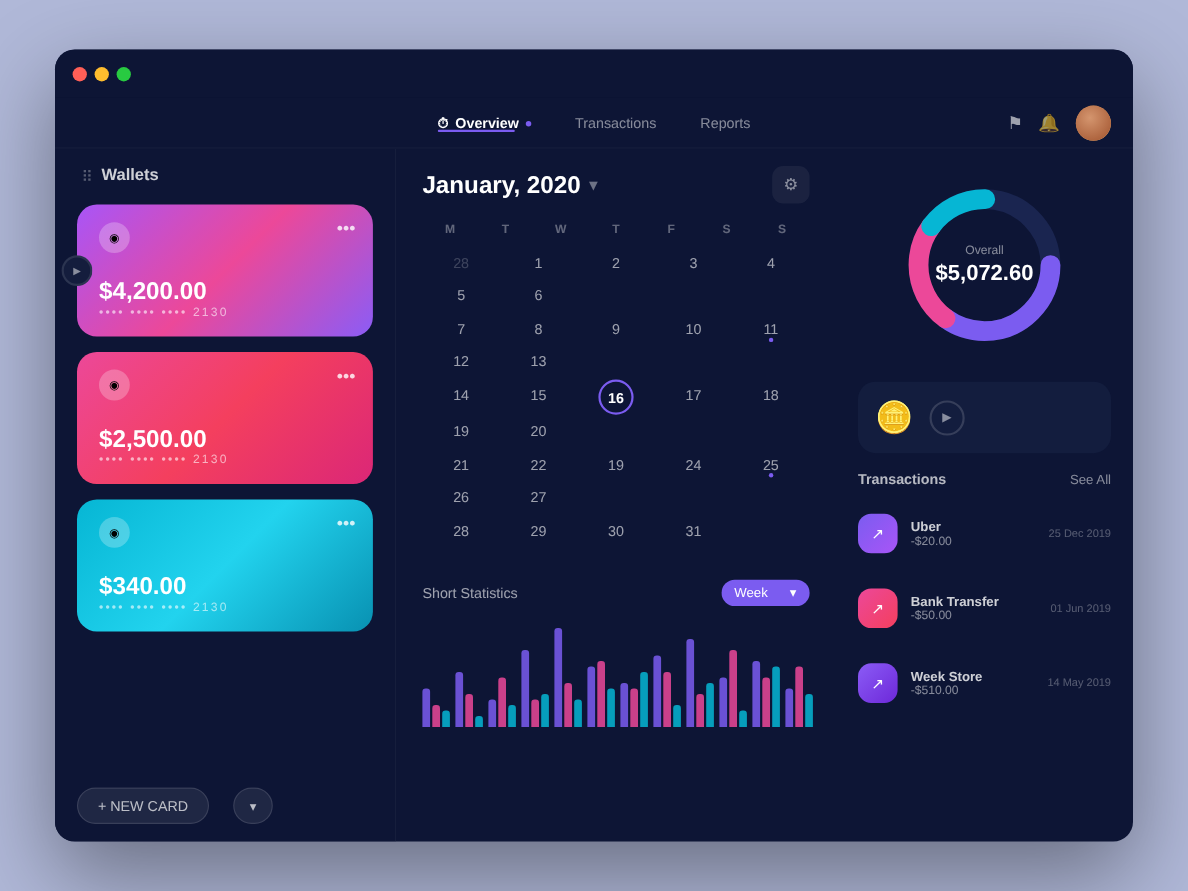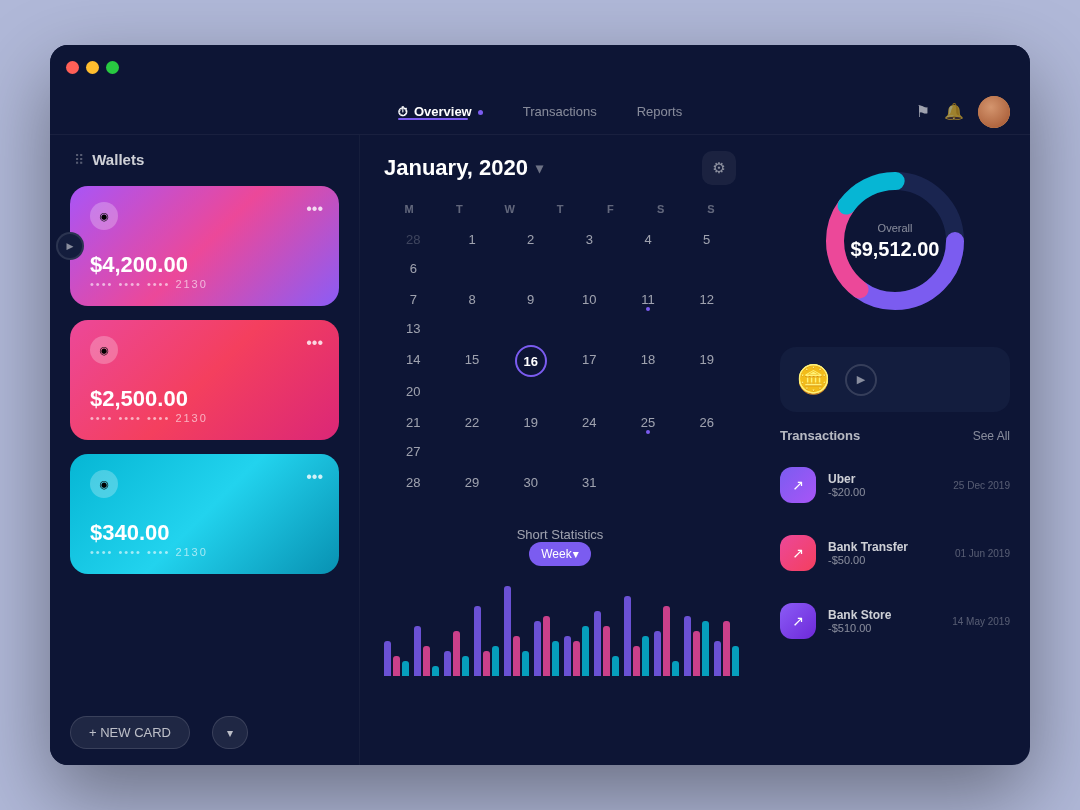--- a/index.html
+++ b/index.html
@@ -260,21 +260,21 @@
     }
     .cal-day-label {
       text-align: center;
       color: rgba(255,255,255,0.35);
       font-size: 11px;
       font-weight: 600;
       padding: 4px 0;
     }
     .cal-week {
       display: grid;
-      grid-template-columns: repeat(6, 1fr);
+      grid-template-columns: repeat(5, 1fr);
       margin-bottom: 2px;
     }
     .cal-cell {
       text-align: center;
       padding: 7px 4px;
       color: rgba(255,255,255,0.6);
       font-size: 13px;
       cursor: pointer;
       border-radius: 50%;
       position: relative;
@@ -298,28 +298,27 @@
       transform: translateX(-50%);
       width: 4px; height: 4px;
       border-radius: 50%;
       background: #7b5cf0;
     }
     
     .stats-header {
       display: flex;
       align-items: center;
       justify-content: space-between;
-      flex-direction: column;
     }
     .stats-title {
       color: rgba(255,255,255,0.6);
       font-size: 13px;
     }
     .week-btn {
-      display: flex; align-items: center; gap: 1px;
+      display: flex; align-items: center; gap: 20px;
       background: #7b5cf0;
       border-radius: 16px;
       padding: 5px 12px;
       color: #fff;
       font-size: 12px;
       cursor: pointer;
     }
     
     .bar-chart {
       display: flex;
@@ -693,21 +692,21 @@
           <circle cx="80" cy="80" r="60" fill="none" stroke="#1a2550" stroke-width="18"></circle>
 
           <circle cx="80" cy="80" r="60" fill="none" stroke="#7b5cf0" stroke-width="18" stroke-dasharray="226 377" stroke-dashoffset="94" stroke-linecap="round"></circle>
 
           <circle cx="80" cy="80" r="60" fill="none" stroke="#ec4899" stroke-width="18" stroke-dasharray="94 377" stroke-dashoffset="-132" stroke-linecap="round"></circle>
 
           <circle cx="80" cy="80" r="60" fill="none" stroke="#06b6d4" stroke-width="18" stroke-dasharray="57 377" stroke-dashoffset="-226" stroke-linecap="round"></circle>
         </svg>
         <div class="donut-center">
           <div class="donut-label">Overall</div>
-          <div class="donut-amount">$9,512.00</div>
+          <div class="donut-amount">$5,072.60</div>
         </div>
       </div>
 
       <div class="goal-card">
         <div class="goal-icon">🪙</div>
         <div class="goal-play-btn">▶</div>
       </div>
 
       <div class="transactions-header">
         <span class="tx-title">Transactions</span>
@@ -728,21 +727,21 @@
         <div class="tx-info">
           <div class="tx-name">Bank Transfer</div>
           <div class="tx-amount">-$50.00</div>
         </div>
         <div class="tx-date">01 Jun 2019</div>
       </div>
 
       <div class="transaction-item">
         <div class="tx-icon tx-icon-violet">↗</div>
         <div class="tx-info">
-          <div class="tx-name">Bank Store</div>
+          <div class="tx-name">Week Store</div>
           <div class="tx-amount">-$510.00</div>
         </div>
         <div class="tx-date">14 May 2019</div>
       </div>
 
     </div>
   </div>
 </div>
 
 </body></html>

